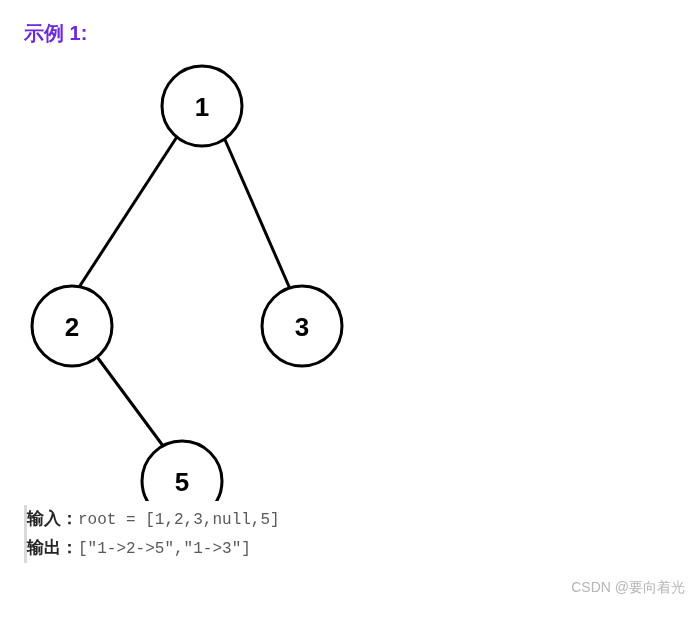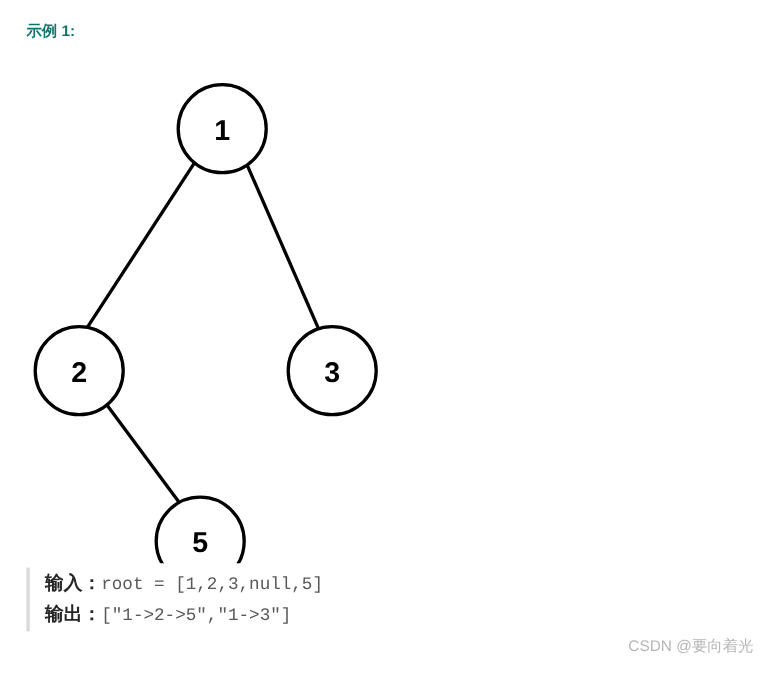--- a/index.html
+++ b/index.html
@@ -9,24 +9,24 @@
     }
     body {
       width: 695px;
       height: 617px;
       font-family: -apple-system, BlinkMacSystemFont, "Segoe UI", "PingFang SC", "Hiragino Sans GB", "Microsoft YaHei", sans-serif;
       background: #ffffff;
       padding: 20px 24px;
       position: relative;
     }
     .heading {
-      font-size: 14px;
+      font-size: 20px;
       font-weight: 700;
-      color: #0f766e;
-      margin-bottom: 24px;
+      color: #6d28d9;
+      margin-bottom: 4px;
     }
     .tree-container {
       position: relative;
       width: 340px;
       height: 450px;
       margin-left: 0;
     }
     .tree-svg {
       position: absolute;
       top: 0;
@@ -45,21 +45,20 @@
       text-anchor: middle;
       dominant-baseline: central;
     }
     .edge {
       stroke: #000000;
       stroke-width: 3;
       fill: none;
     }
     .code-block {
       border-left: 3px solid #d9d9d9;
-      padding-left: 14px;
       margin-top: 4px;
       font-size: 17px;
       line-height: 1.7;
       color: #262626;
     }
     .code-label {
       font-weight: 700;
     }
     .code-mono {
       font-family: "SFMono-Regular", Consolas, "Liberation Mono", Menlo, monospace;

